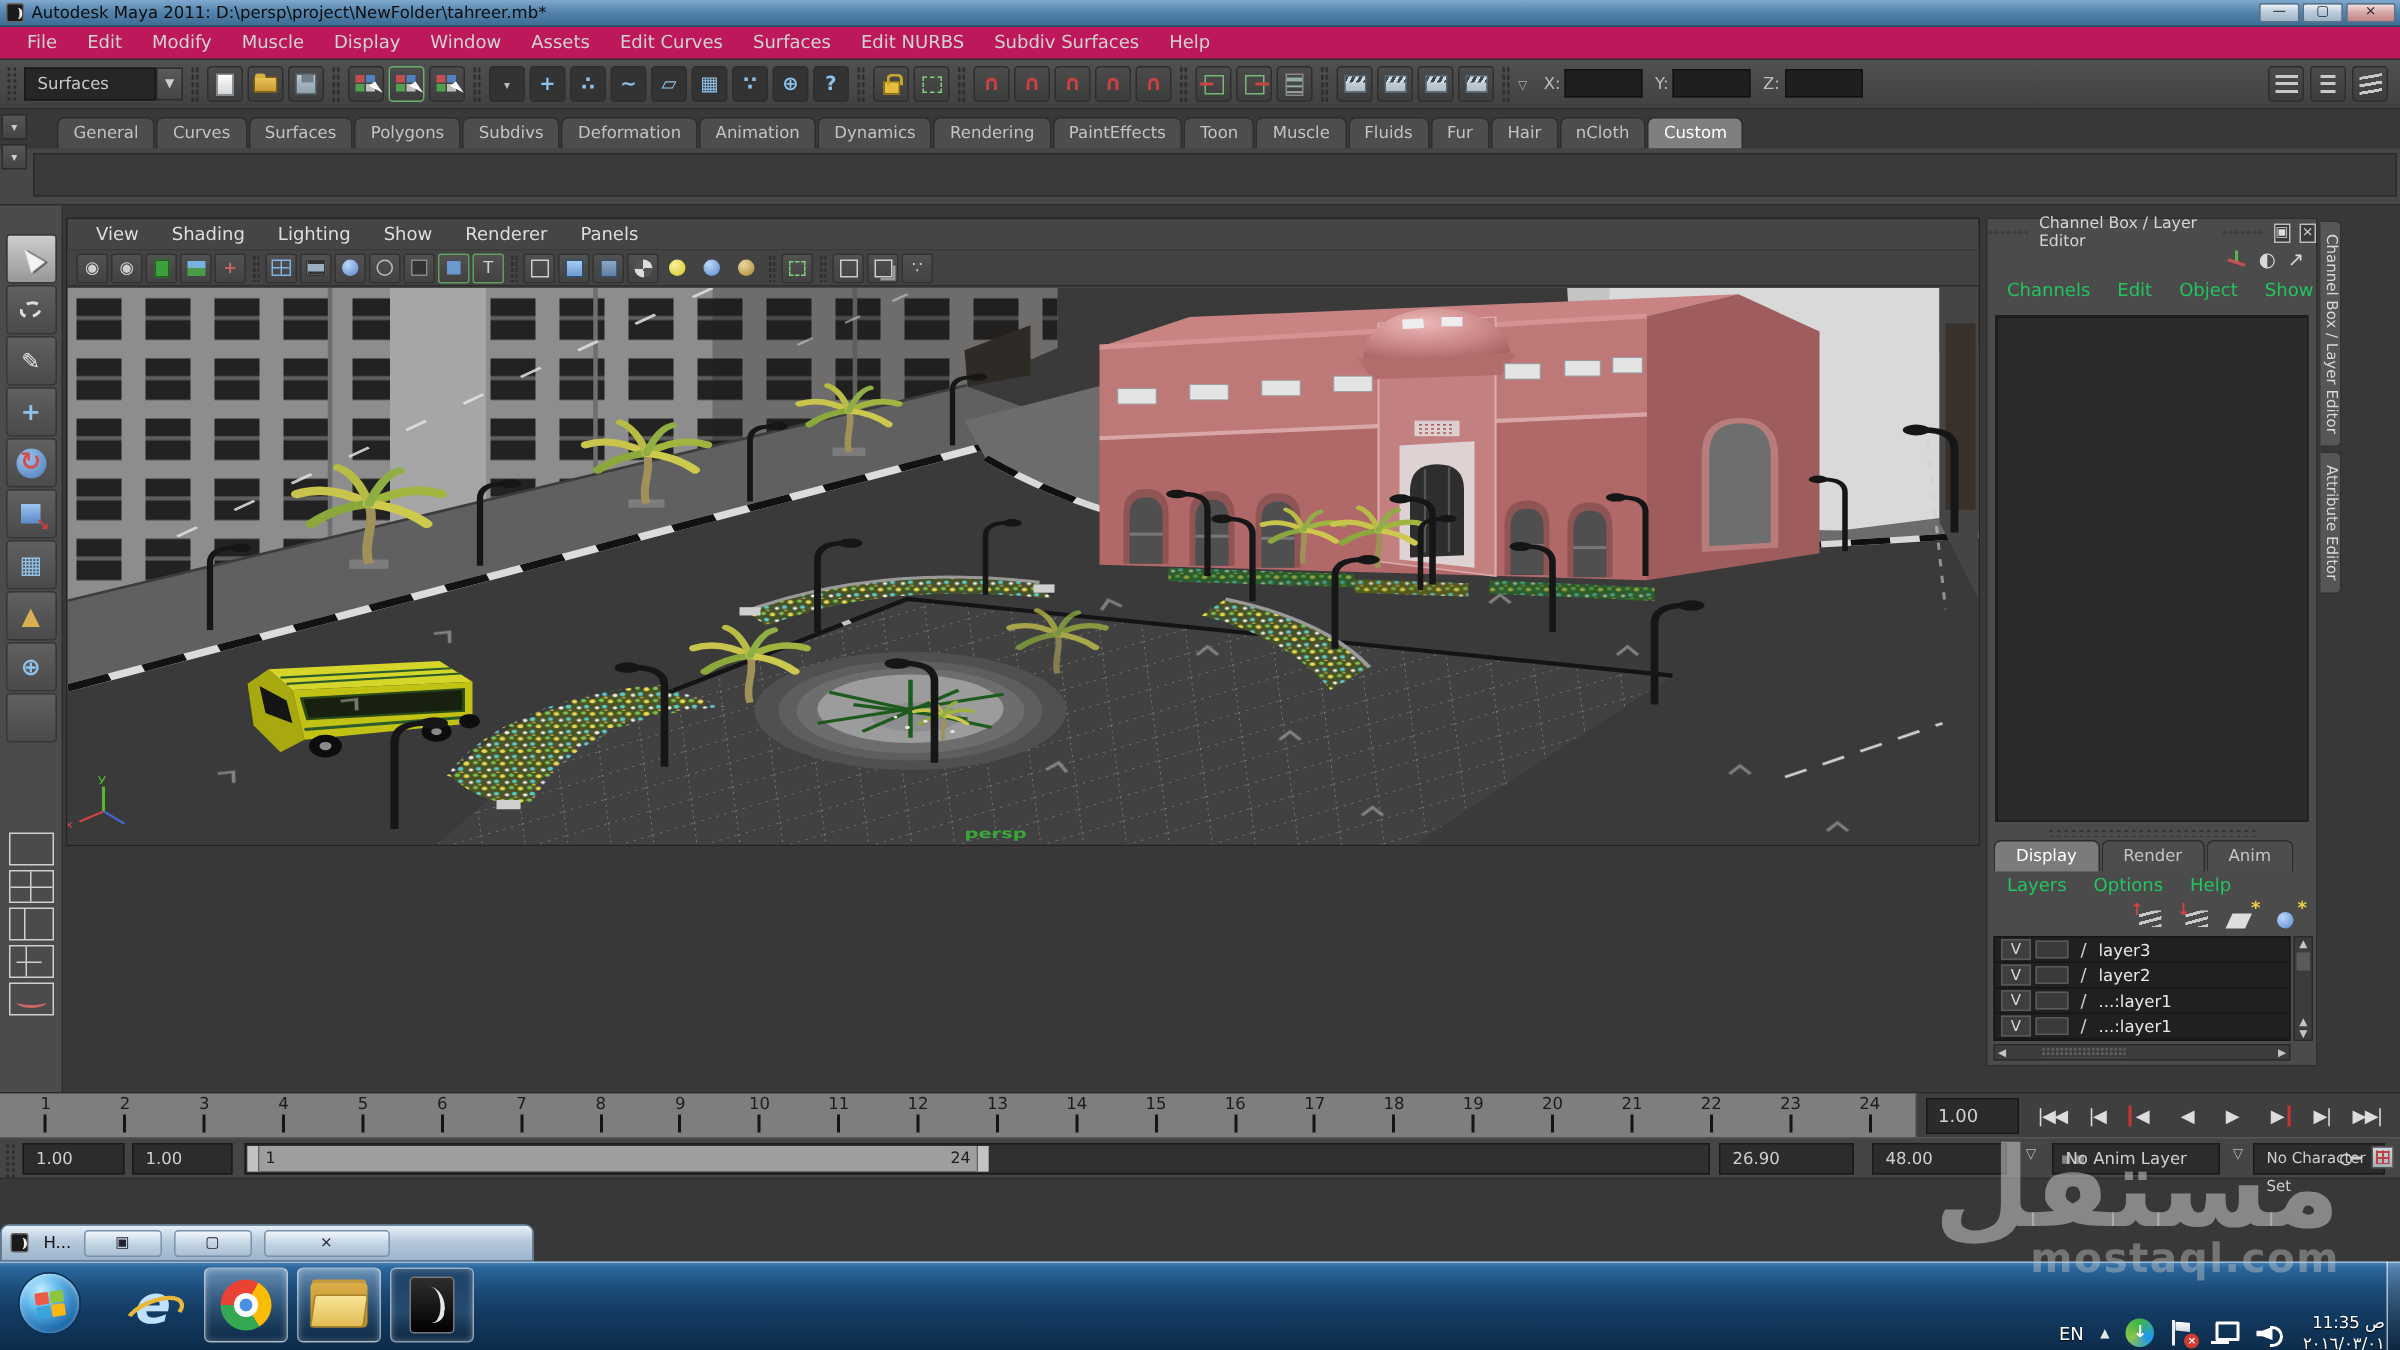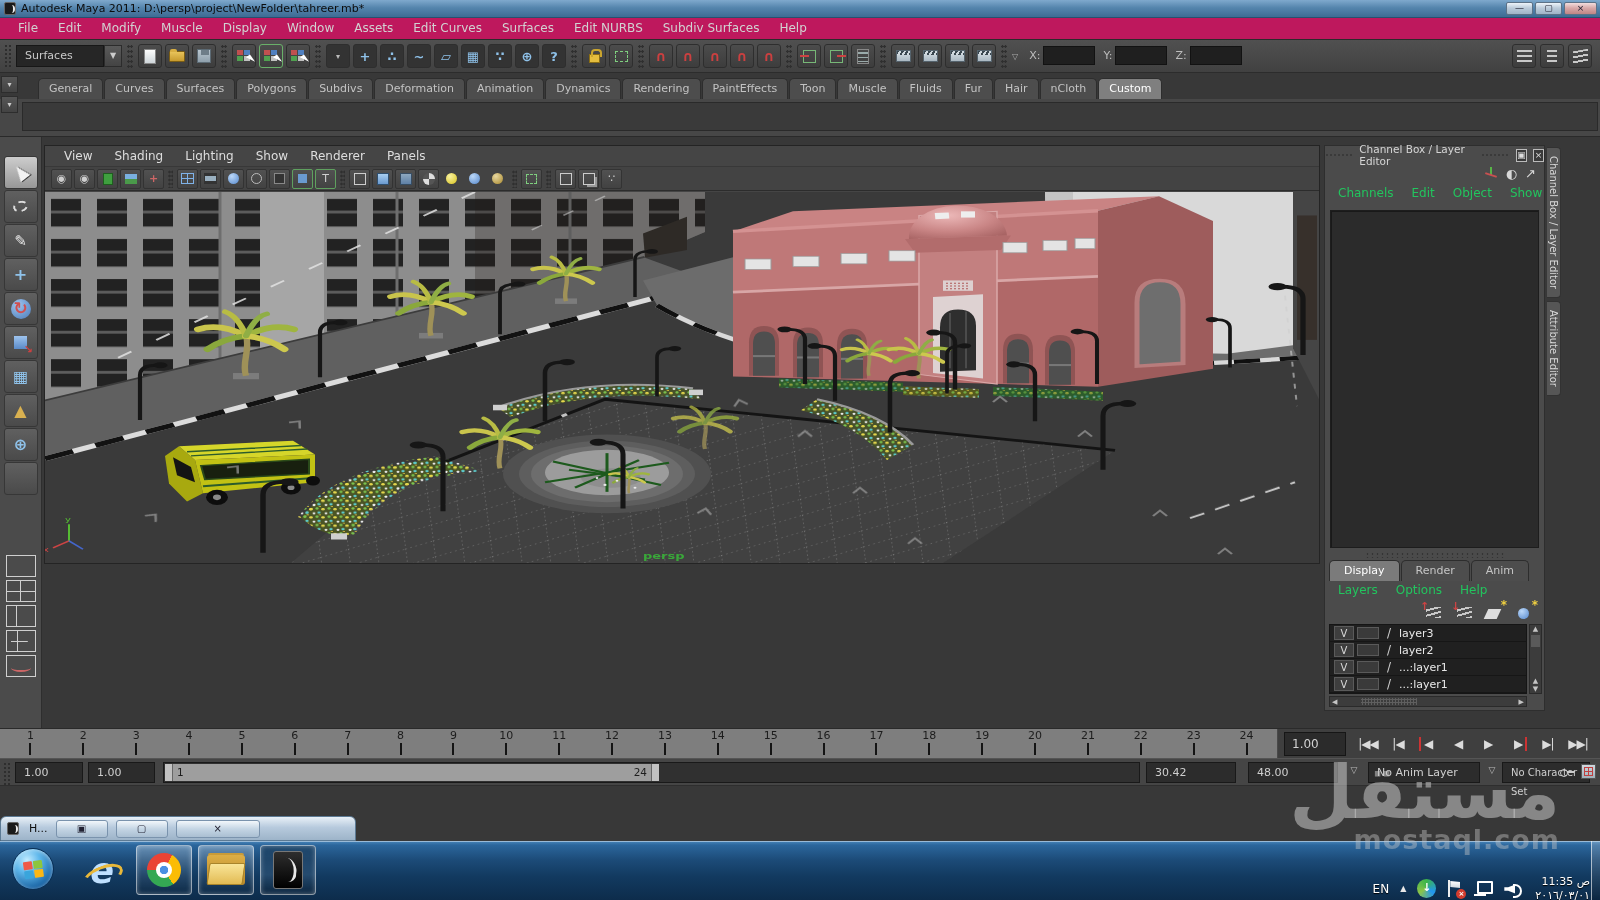--- a/index.html
+++ b/index.html
@@ -1024,21 +1024,21 @@
   <div class="rangerow">
     <span class="grip" style="position:absolute;left:3px;top:3px"></span>
     <div class="rfield" style="left:15px;width:68px">1.00</div>
     <div class="rfield" style="left:88px;width:67px">1.00</div>
     <div class="rtrack">
       <div class="rinner">
         <span class="rs-s">1</span>
         <span class="rs-e">24</span>
       </div>
     </div>
-    <div class="rfield" style="left:1146px;width:90px">30.42</div>
+    <div class="rfield" style="left:1146px;width:90px">26.90</div>
     <div class="rfield" style="left:1248px;width:90px">48.00</div>
     <span class="dd" style="left:1346px">▽</span>
     <div class="rfield" style="left:1368px;width:112px">No Anim Layer</div>
     <span class="dd" style="left:1484px">▽</span>
     <div class="rfield" style="left:1502px;width:88px;font-size:10px">No Character Set</div>
 
     <span class="keyic" style="right:26px"></span>
     <span class="akic" style="right:4px"></span>
   </div>
 

